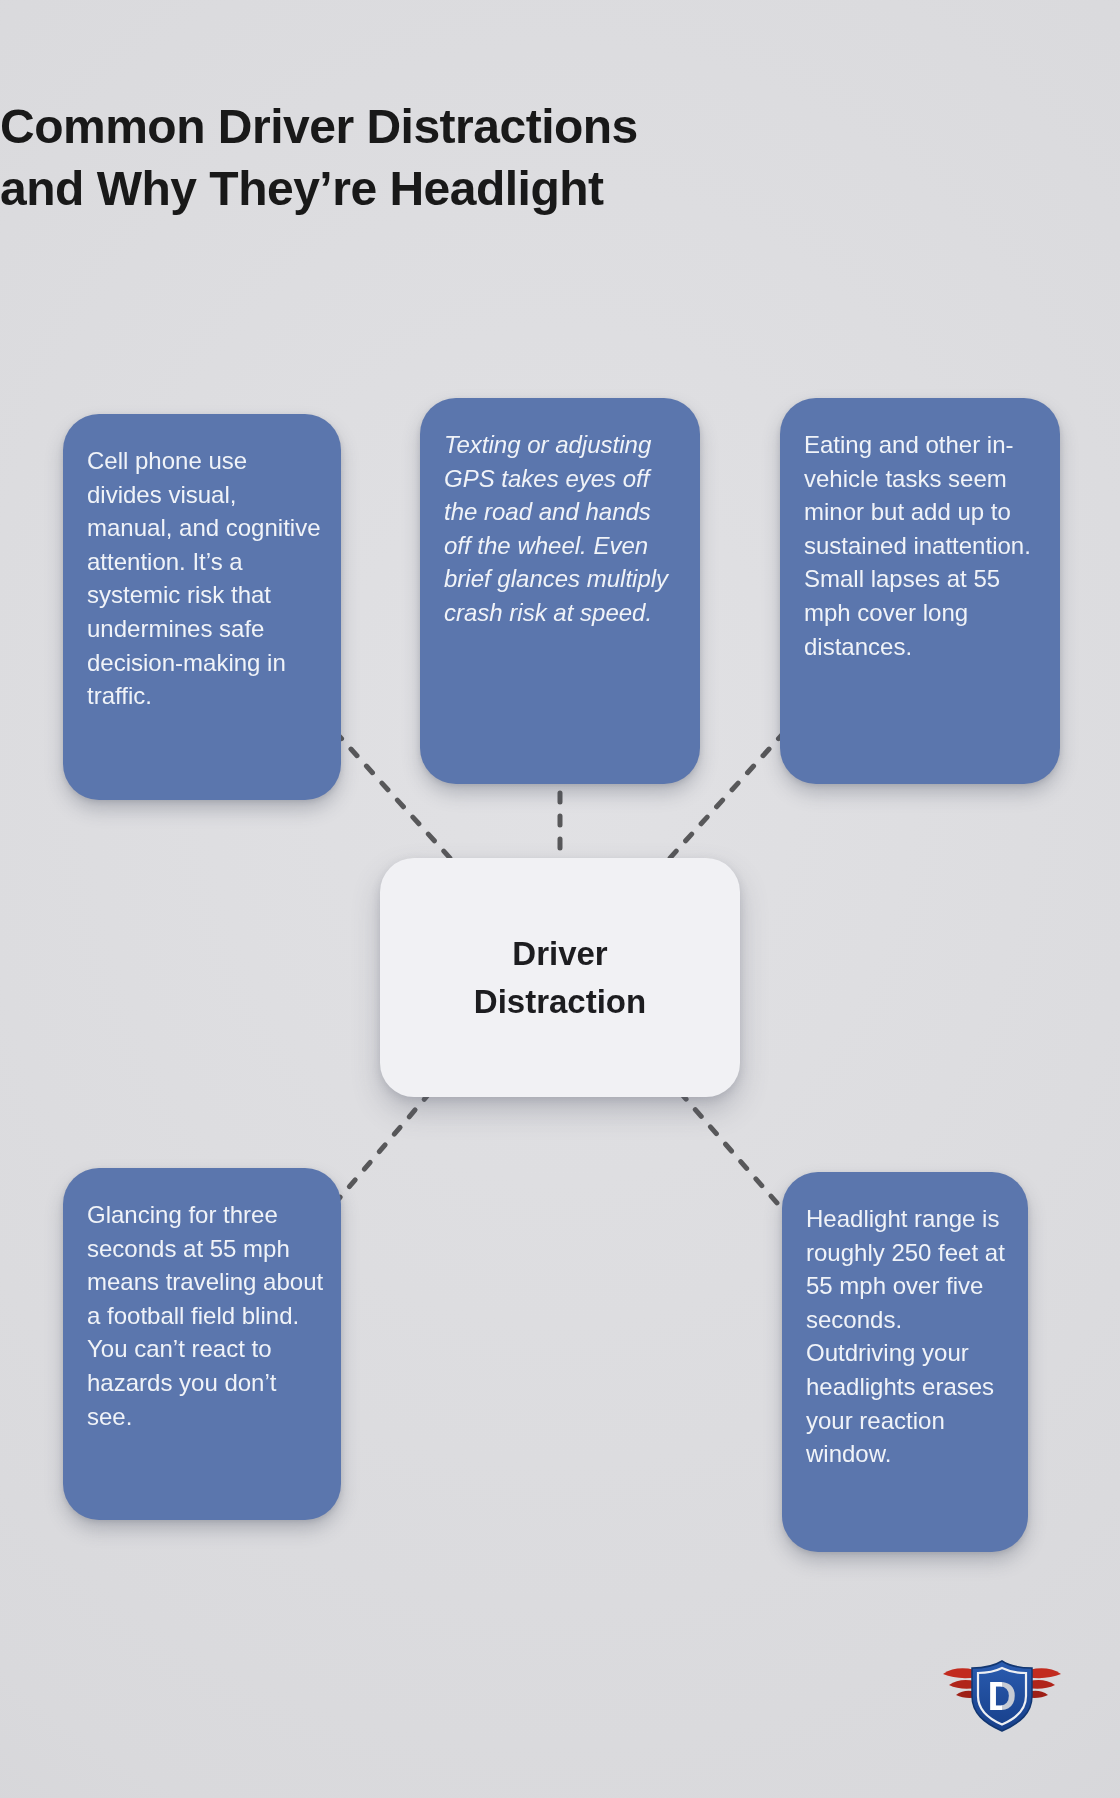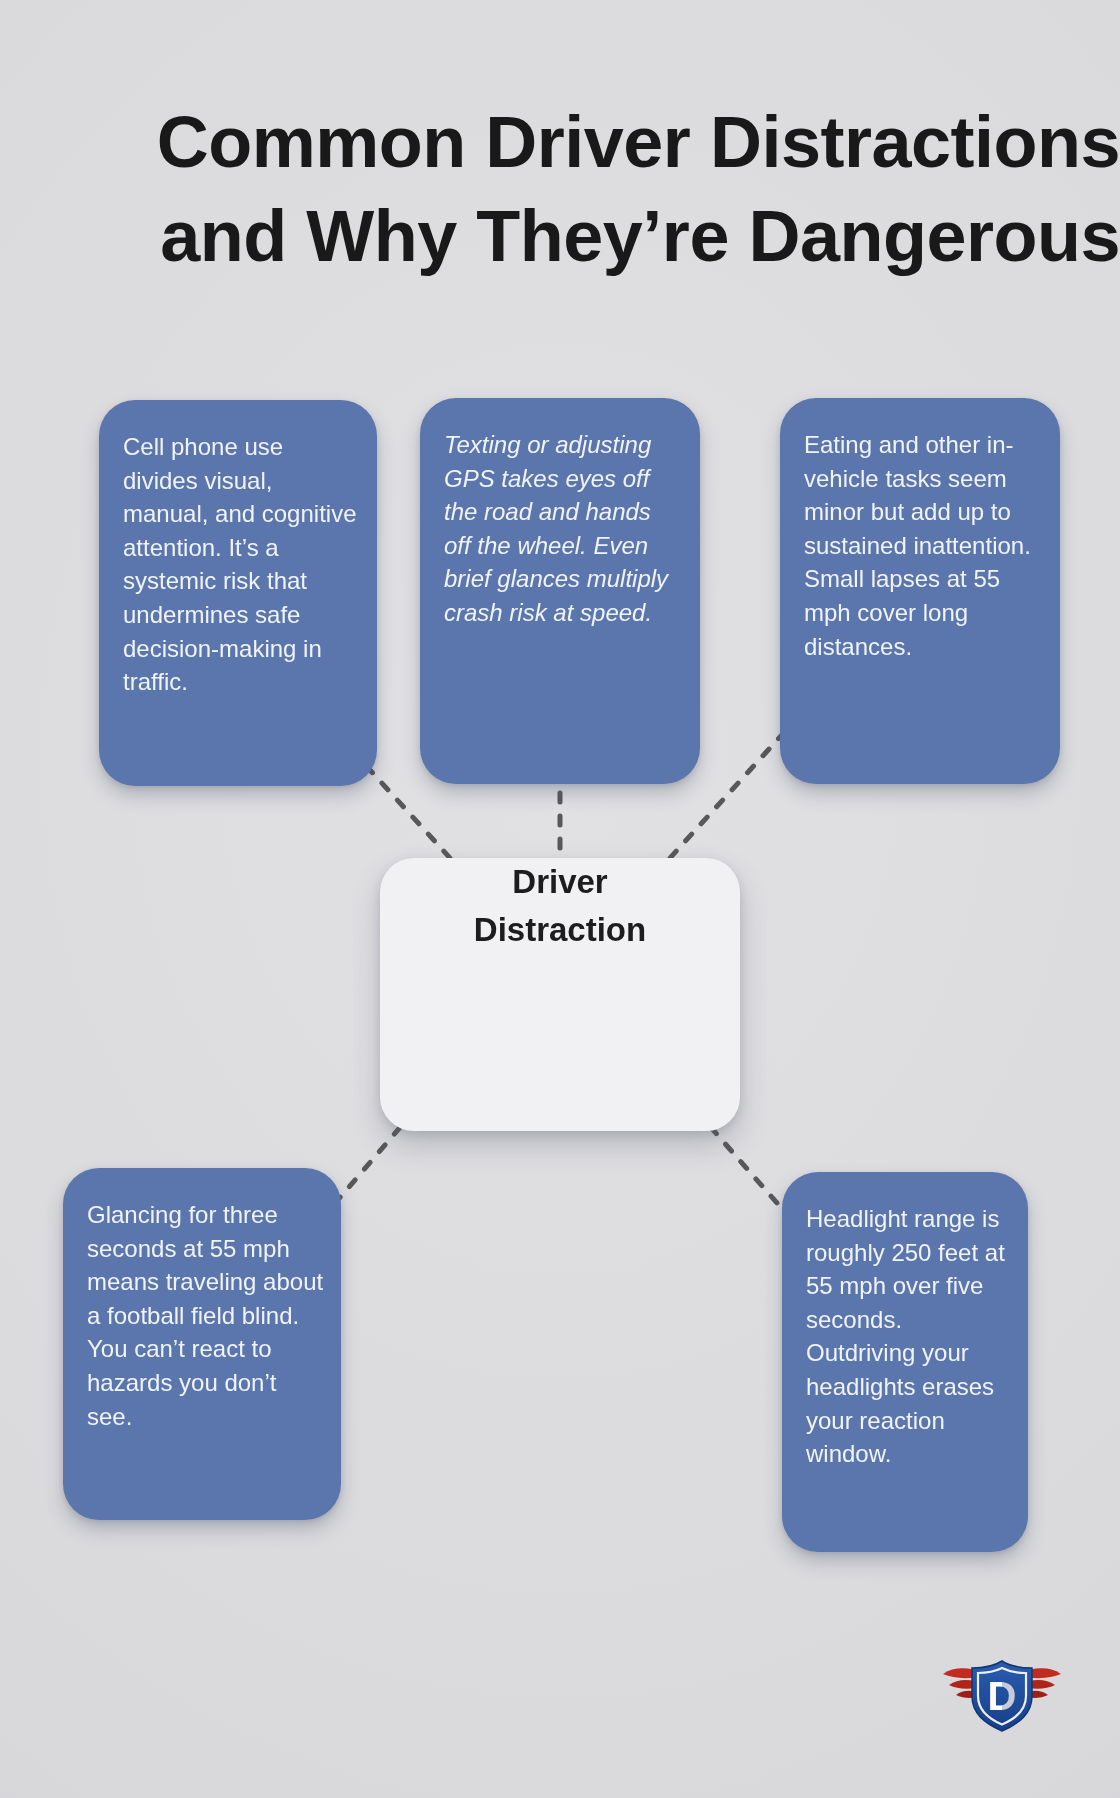--- a/index.html
+++ b/index.html
@@ -10,23 +10,23 @@
   .canvas{
     position:relative;
     width:1120px;height:1798px;
     margin:0 auto;
     overflow:hidden;
     background:radial-gradient(ellipse 120% 90% at 50% 42%, #e1e1e4 0%, #d9d9dc 70%, #d1d1d5 100%);
   }
   .title{
     position:absolute;
     top:96px;left:0;width:100%;
-    text-align:right;
+    text-align:left;
     color:#191919;
-    font-size:72px;
+    font-size:48px;
     font-weight:700;
     line-height:1.3;
     letter-spacing:-0.5px;
   }
   .title .line{display:block;white-space:nowrap;}
   .connectors{
     position:absolute;top:0;left:0;width:1120px;height:1798px;
   }
   .connectors line{
     stroke:#58585a;
@@ -38,32 +38,32 @@
     position:absolute;
     background:#5b76ad;
     border-radius:36px;
     box-shadow:0 10px 18px rgba(70,75,95,.28), 0 2px 5px rgba(70,75,95,.16);
     color:#f0f3f8;
     font-size:24px;
     line-height:1.4;
     padding:30px 16px 20px 24px;
     box-sizing:border-box;
   }
-  .node-1{left:63px;  top:400px;  width:278px; height:386px;margin-left:36px;}
+  .node-1{left:63px;  top:414px;  width:278px; height:386px;}
   .node-2{left:420px; top:398px;  width:280px; height:386px;font-style:italic;}
   .node-3{left:780px; top:398px;  width:280px; height:386px;}
   .node-4{left:63px;  top:1168px; width:278px; height:352px;}
   .node-5{left:782px; top:1172px; width:246px; height:380px;}
   .center-node{
     position:absolute;
-    left:380px; top:858px; width:360px; height:273px;
+    left:380px; top:858px; width:360px; height:239px;
     background:#f1f1f4;
     border-radius:34px;
     box-shadow:0 14px 28px rgba(88,92,110,.30), 0 3px 8px rgba(88,92,110,.18);
-    display:flex;justify-content:center;
+    display:flex;align-items:center;justify-content:center;
   }
   .center-label{
     width:250px;
     text-align:center;
     color:#1d1d20;
     font-size:33px;
     font-weight:700;
     line-height:1.45;
   }
   .logo{
@@ -80,21 +80,21 @@
   <svg class="connectors" viewBox="0 0 1120 1798" xmlns="http://www.w3.org/2000/svg">
     <line x1="320" y1="715" x2="470" y2="880"></line>
     <line x1="560" y1="770" x2="560" y2="880"></line>
     <line x1="800" y1="715" x2="650" y2="880"></line>
     <line x1="445" y1="1075" x2="325" y2="1215"></line>
     <line x1="665" y1="1075" x2="805" y2="1235"></line>
   </svg>
 
   <div class="title">
     <span class="line">Common Driver Distractions</span>
-    <span class="line">and Why They’re Dangerous</span>
+    <span class="line">and Why They’re Headlight</span>
   </div>
 
   <div class="node node-1">
     <span>Cell phone use divides visual, manual, and cognitive attention. It’s a systemic risk that undermines safe decision-making in traffic.</span>
   </div>
   <div class="node node-2">
     <span>Texting or adjusting GPS takes eyes off the road and hands off the wheel. Even brief glances multiply crash risk at speed.</span>
   </div>
   <div class="node node-3">
     <span>Eating and other in-vehicle tasks seem minor but add up to sustained inattention. Small lapses at 55 mph cover long distances.</span>

